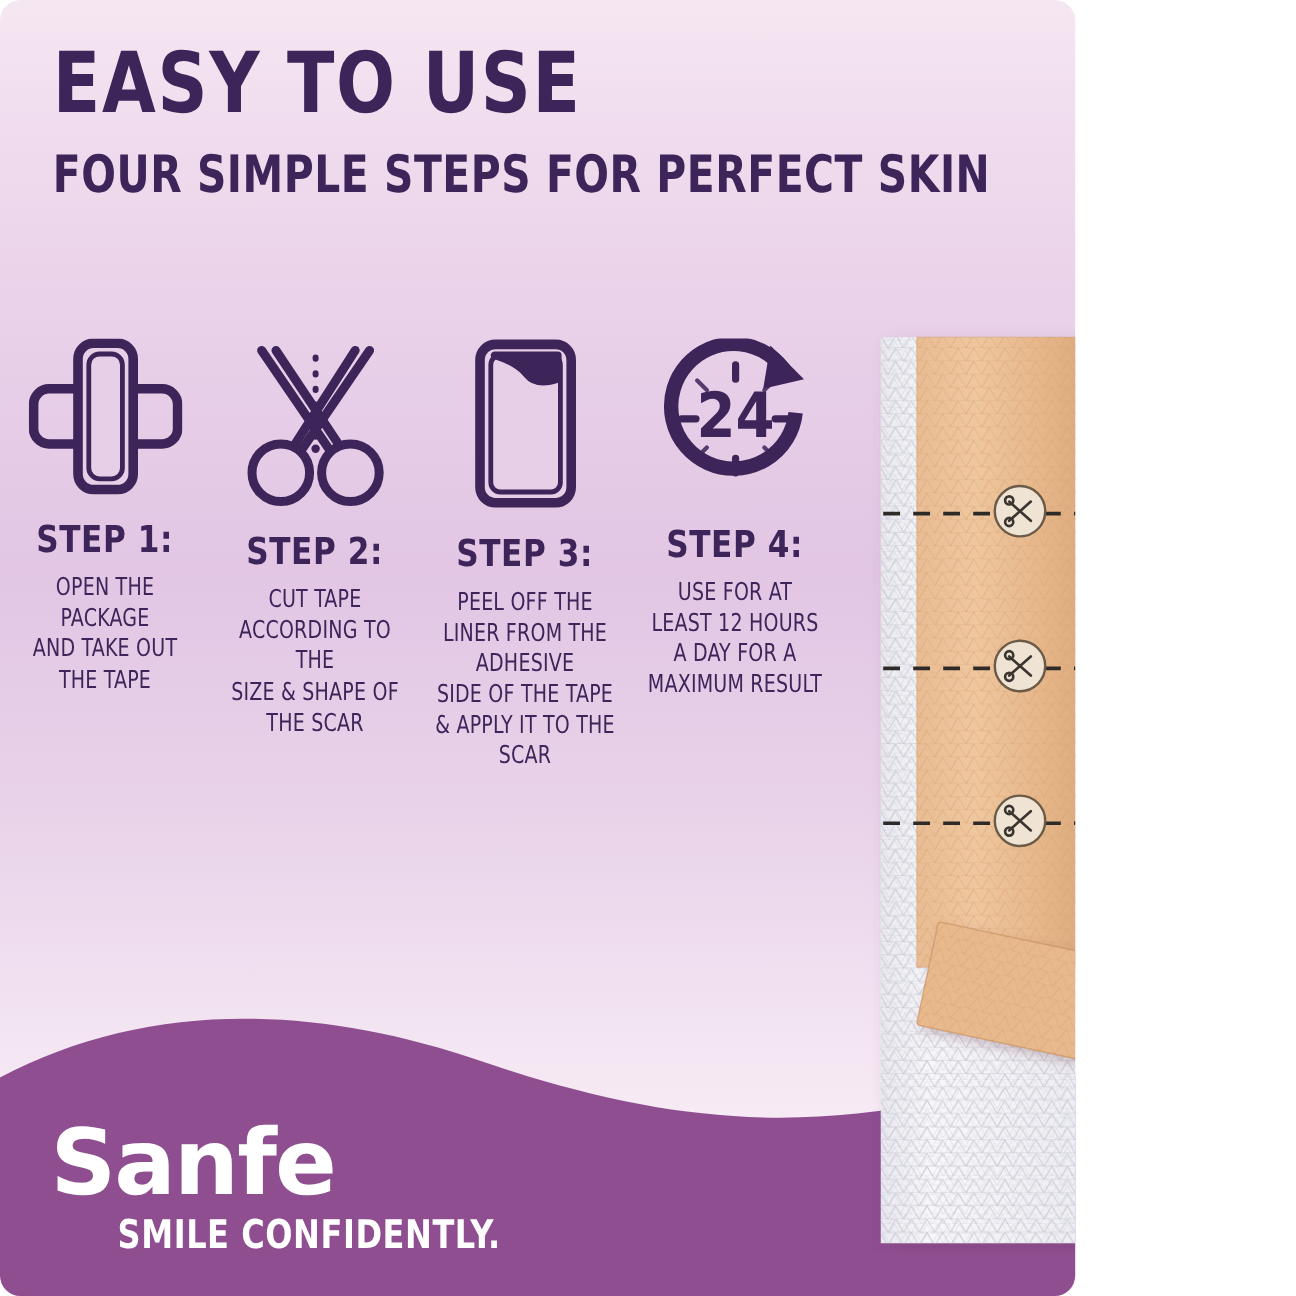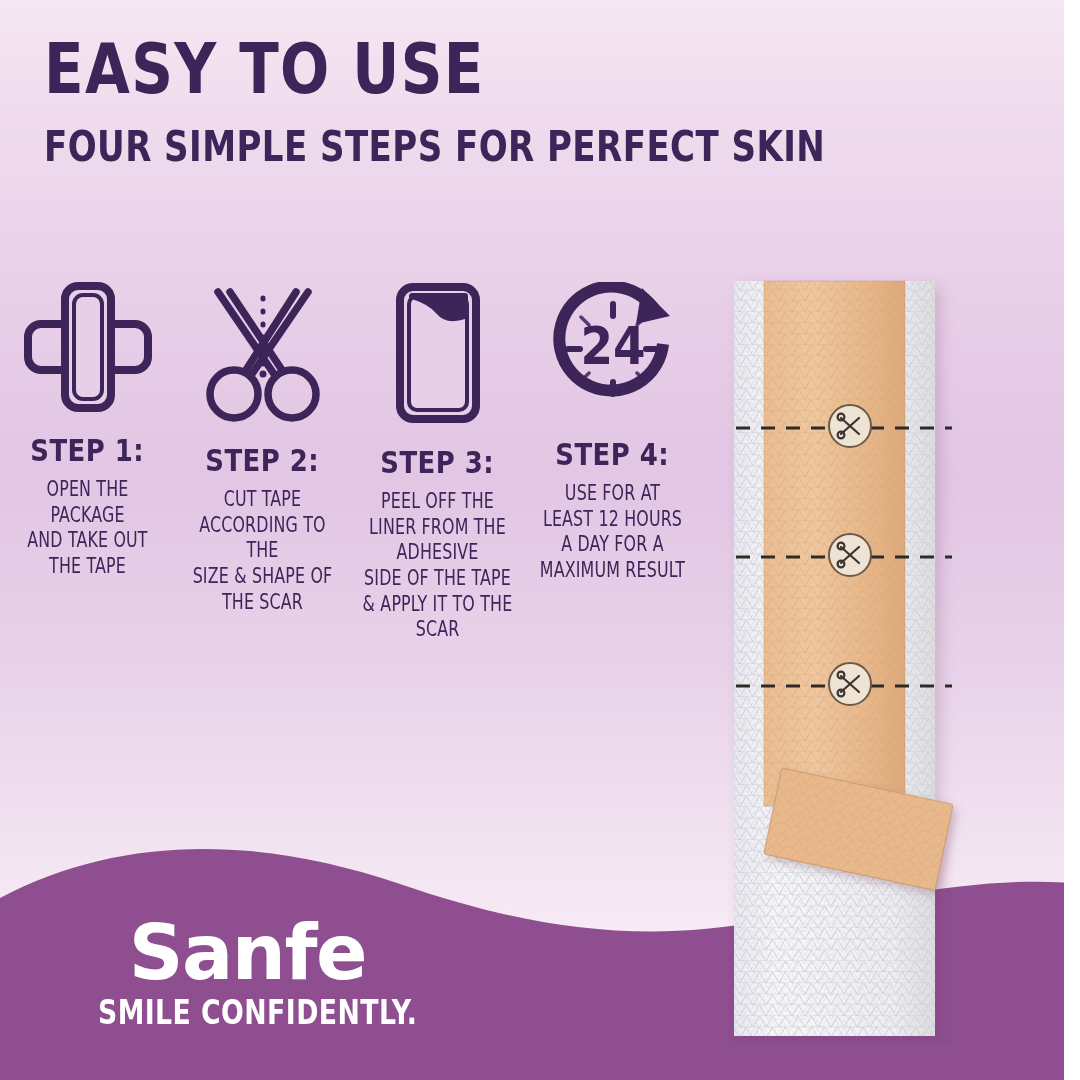--- a/index.html
+++ b/index.html
@@ -6,32 +6,33 @@
 
   html, body {
     width: 1080px;
     height: 1080px;
     overflow: hidden;
     font-family: "Liberation Sans", sans-serif;
   }
 
   #poster {
     position: relative;
-    width: 1064px;
+    width: 896px;
     height: 1080px;
     background: linear-gradient(180deg,
         #f5e7f2 0%,
         #f0dcee 10%,
         #e8cfe8 28%,
         #e2c6e4 44%,
         #e8d2e9 62%,
         #f2e3f1 78%,
         #faf0f7 92%,
         #fdf6fb 100%);
     overflow: hidden;
+    border-radius: 17px;
   }
 
   
   .head-wrap {
     position: absolute;
     left: 44px;
     top: 36px;
     width: 900px;
   }
   .title {
@@ -105,23 +106,22 @@
   .wave {
     position: absolute;
     left: 0;
     bottom: 0;
     width: 1080px;
     height: 240px;
   }
   .logo-wrap {
     position: absolute;
     left: 42px;
-    bottom: 48px;
+    bottom: 32px;
     z-index: 6;
-    text-align: center;
   }
   .logo {
     font-family: "DejaVu Sans", sans-serif;
     font-weight: 700;
     font-size: 76px;
     line-height: 0.9;
     letter-spacing: -1.5px;
     color: #ffffff;
   }
   .tagline {

